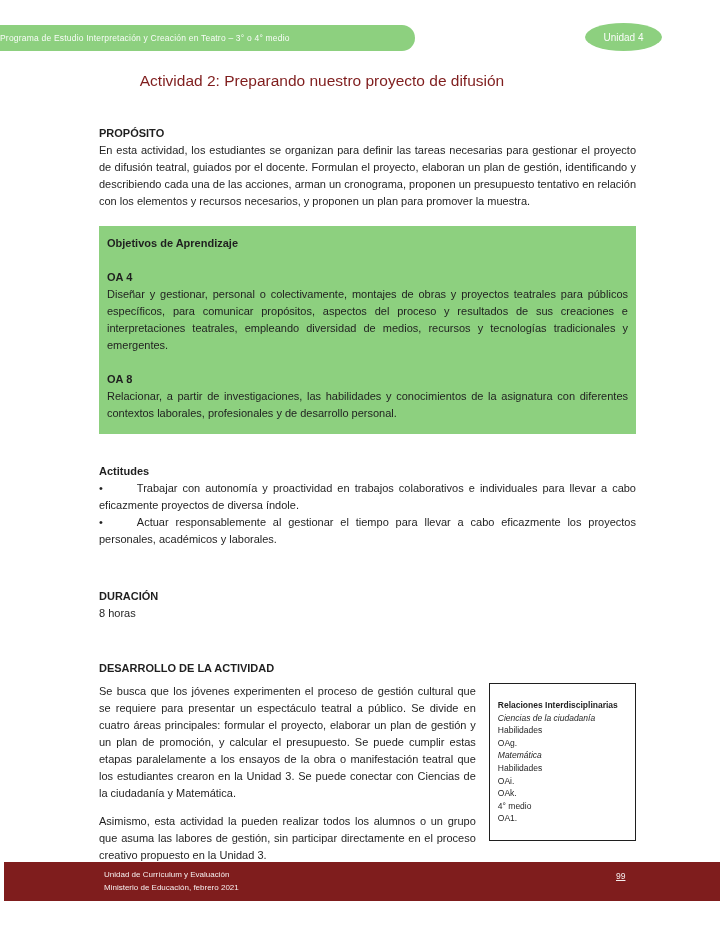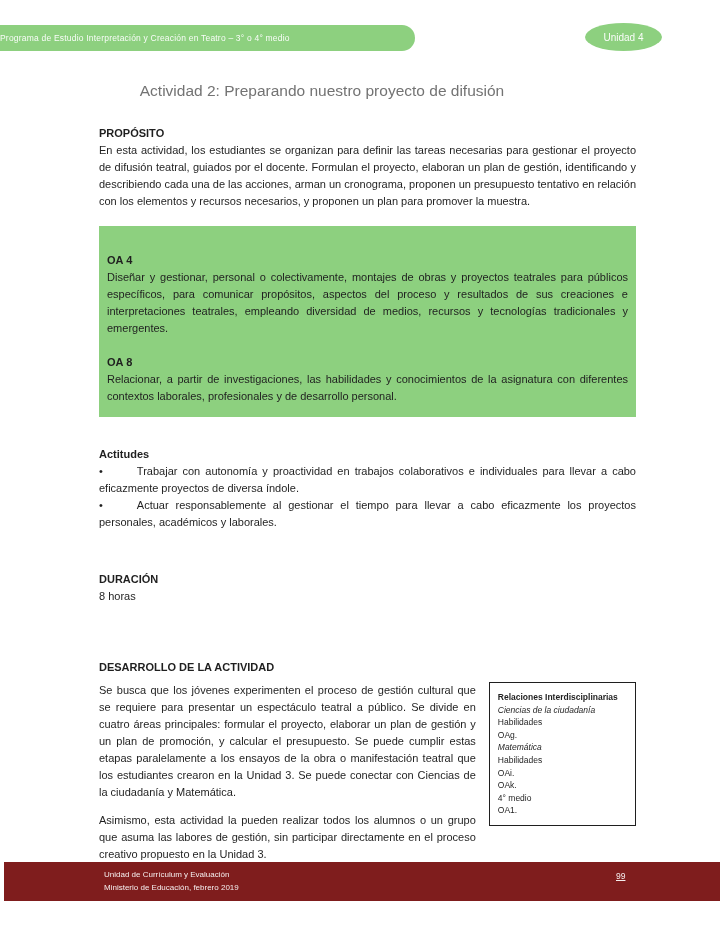--- a/index.html
+++ b/index.html
@@ -26,53 +26,53 @@
   }
   .unit-badge{
     position:absolute;left:585px;top:23px;
     width:77px;height:28px;
     background:#8dd07f;border-radius:50%;
     display:flex;align-items:center;justify-content:center;
     font-size:10px;color:rgba(255,255,255,0.95);
   }
   
   .page-title{
-    position:absolute;left:0;top:82px;width:644px;
+    position:absolute;left:0;top:72px;width:644px;
     text-align:center;
-    font-size:15.5px;color:#737373;font-weight:400;
+    font-size:15.5px;color:#7f1d1d;font-weight:400;
   }
   
   .content{
     position:absolute;left:99px;top:125px;width:537px;
     font-size:11px;line-height:17px;
   }
   .sec-heading{font-weight:bold;}
   .para{text-align:justify;margin:0;}
   .oa-box{
     background:#8dd07f;
     margin-top:16px;
     padding:9px 8px 12px 8px;
   }
   .oa-box .blank{height:17px;}
   .actitudes{margin-top:29px;}
   .bullet-para{text-align:justify;margin:0;}
   .bullet-gap{display:inline-block;width:34px;}
   .duracion{margin-top:40px;}
-  .desarrollo-heading{margin-top:54px;}
+  .desarrollo-heading{margin-top:38px;}
   .two-col{
     display:flex;margin-top:6px;
   }
   .col-text{width:385px;}
   .col-text .para + .para{margin-top:11px;}
   .sidebar-box{
     margin-left:13px;
     width:150px;
     box-sizing:border-box;
     border:1.5px solid #1f1f1f;
-    padding:8px 8px;
+    padding:15px 8px;
     font-size:8.5px;line-height:12.6px;
     align-self:flex-start;
     background:#ffffff;
   }
   .sidebar-box .sb-heading{font-weight:bold;}
   .sb-line{display:block;}
   .sb-line.italic{font-style:italic;}
   
   .footer-bar{
     position:absolute;left:4px;top:862px;
@@ -102,20 +102,21 @@
   </div>
 
   <div class="page-title">Actividad 2: Preparando nuestro proyecto de difusión</div>
 
   <div class="content">
 
     <div class="sec-heading">PROPÓSITO</div>
     <p class="para">En esta actividad, los estudiantes se organizan para definir las tareas necesarias para gestionar el proyecto de difusión teatral, guiados por el docente. Formulan el proyecto, elaboran un plan de gestión, identificando y describiendo cada una de las acciones, arman un cronograma, proponen un presupuesto tentativo en relación con los elementos y recursos necesarios, y proponen un plan para promover la muestra.</p>
 
     <div class="oa-box">
+      <div class="sec-heading">Objetivos de Aprendizaje</div>
       <div class="blank"></div>
       <div class="sec-heading">OA 4</div>
       <p class="para">Diseñar y gestionar, personal o colectivamente, montajes de obras y proyectos teatrales para públicos específicos, para comunicar propósitos, aspectos del proceso y resultados de sus creaciones e interpretaciones teatrales, empleando diversidad de medios, recursos y tecnologías tradicionales y emergentes.</p>
       <div class="blank"></div>
       <div class="sec-heading">OA 8</div>
       <p class="para">Relacionar, a partir de investigaciones, las habilidades y conocimientos de la asignatura con diferentes contextos laborales, profesionales y de desarrollo personal.</p>
     </div>
 
     <div class="actitudes">
       <div class="sec-heading">Actitudes</div>
@@ -147,18 +148,18 @@
         <span class="sb-line">4° medio</span>
         <span class="sb-line">OA1.</span>
       </div>
     </div>
 
   </div>
 
   <div class="footer-bar">
     <div class="footer-text">
       <div>Unidad de Currículum y Evaluación</div>
-      <div>Ministerio de Educación, febrero 2019</div>
+      <div>Ministerio de Educación, febrero 2021</div>
     </div>
     <div class="footer-page">99</div>
   </div>
 
 </div>
 
 </body></html>

